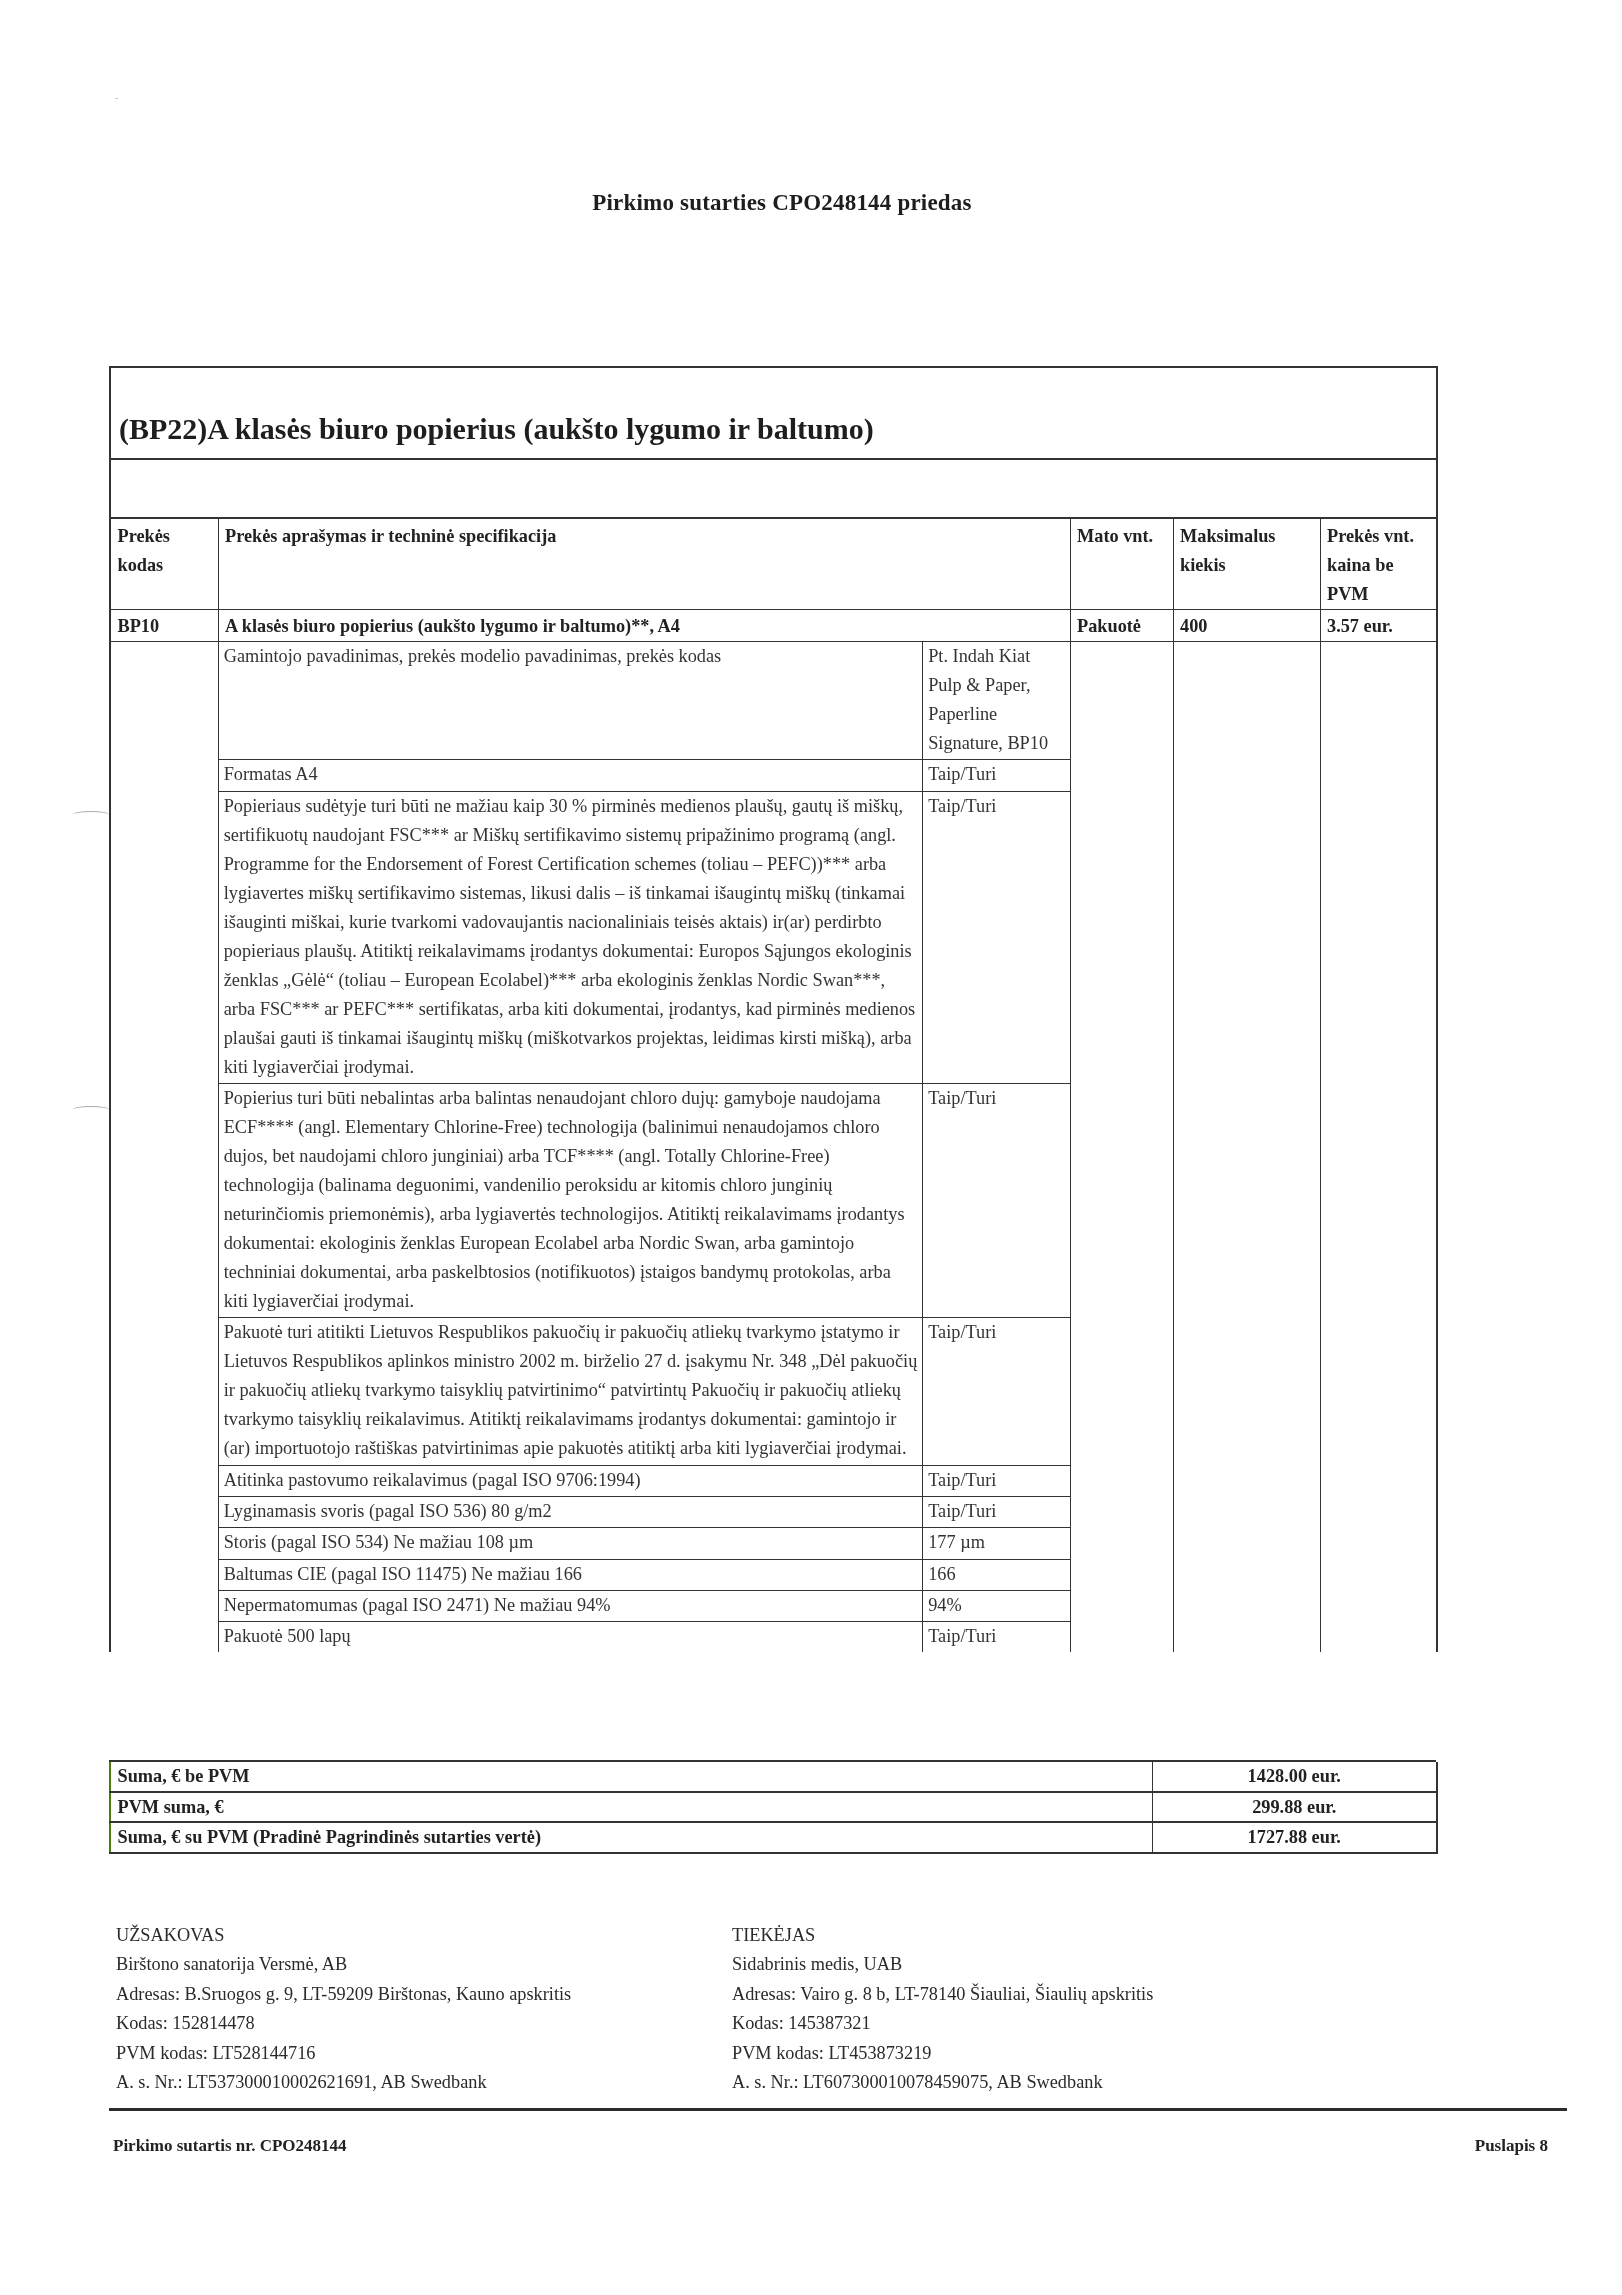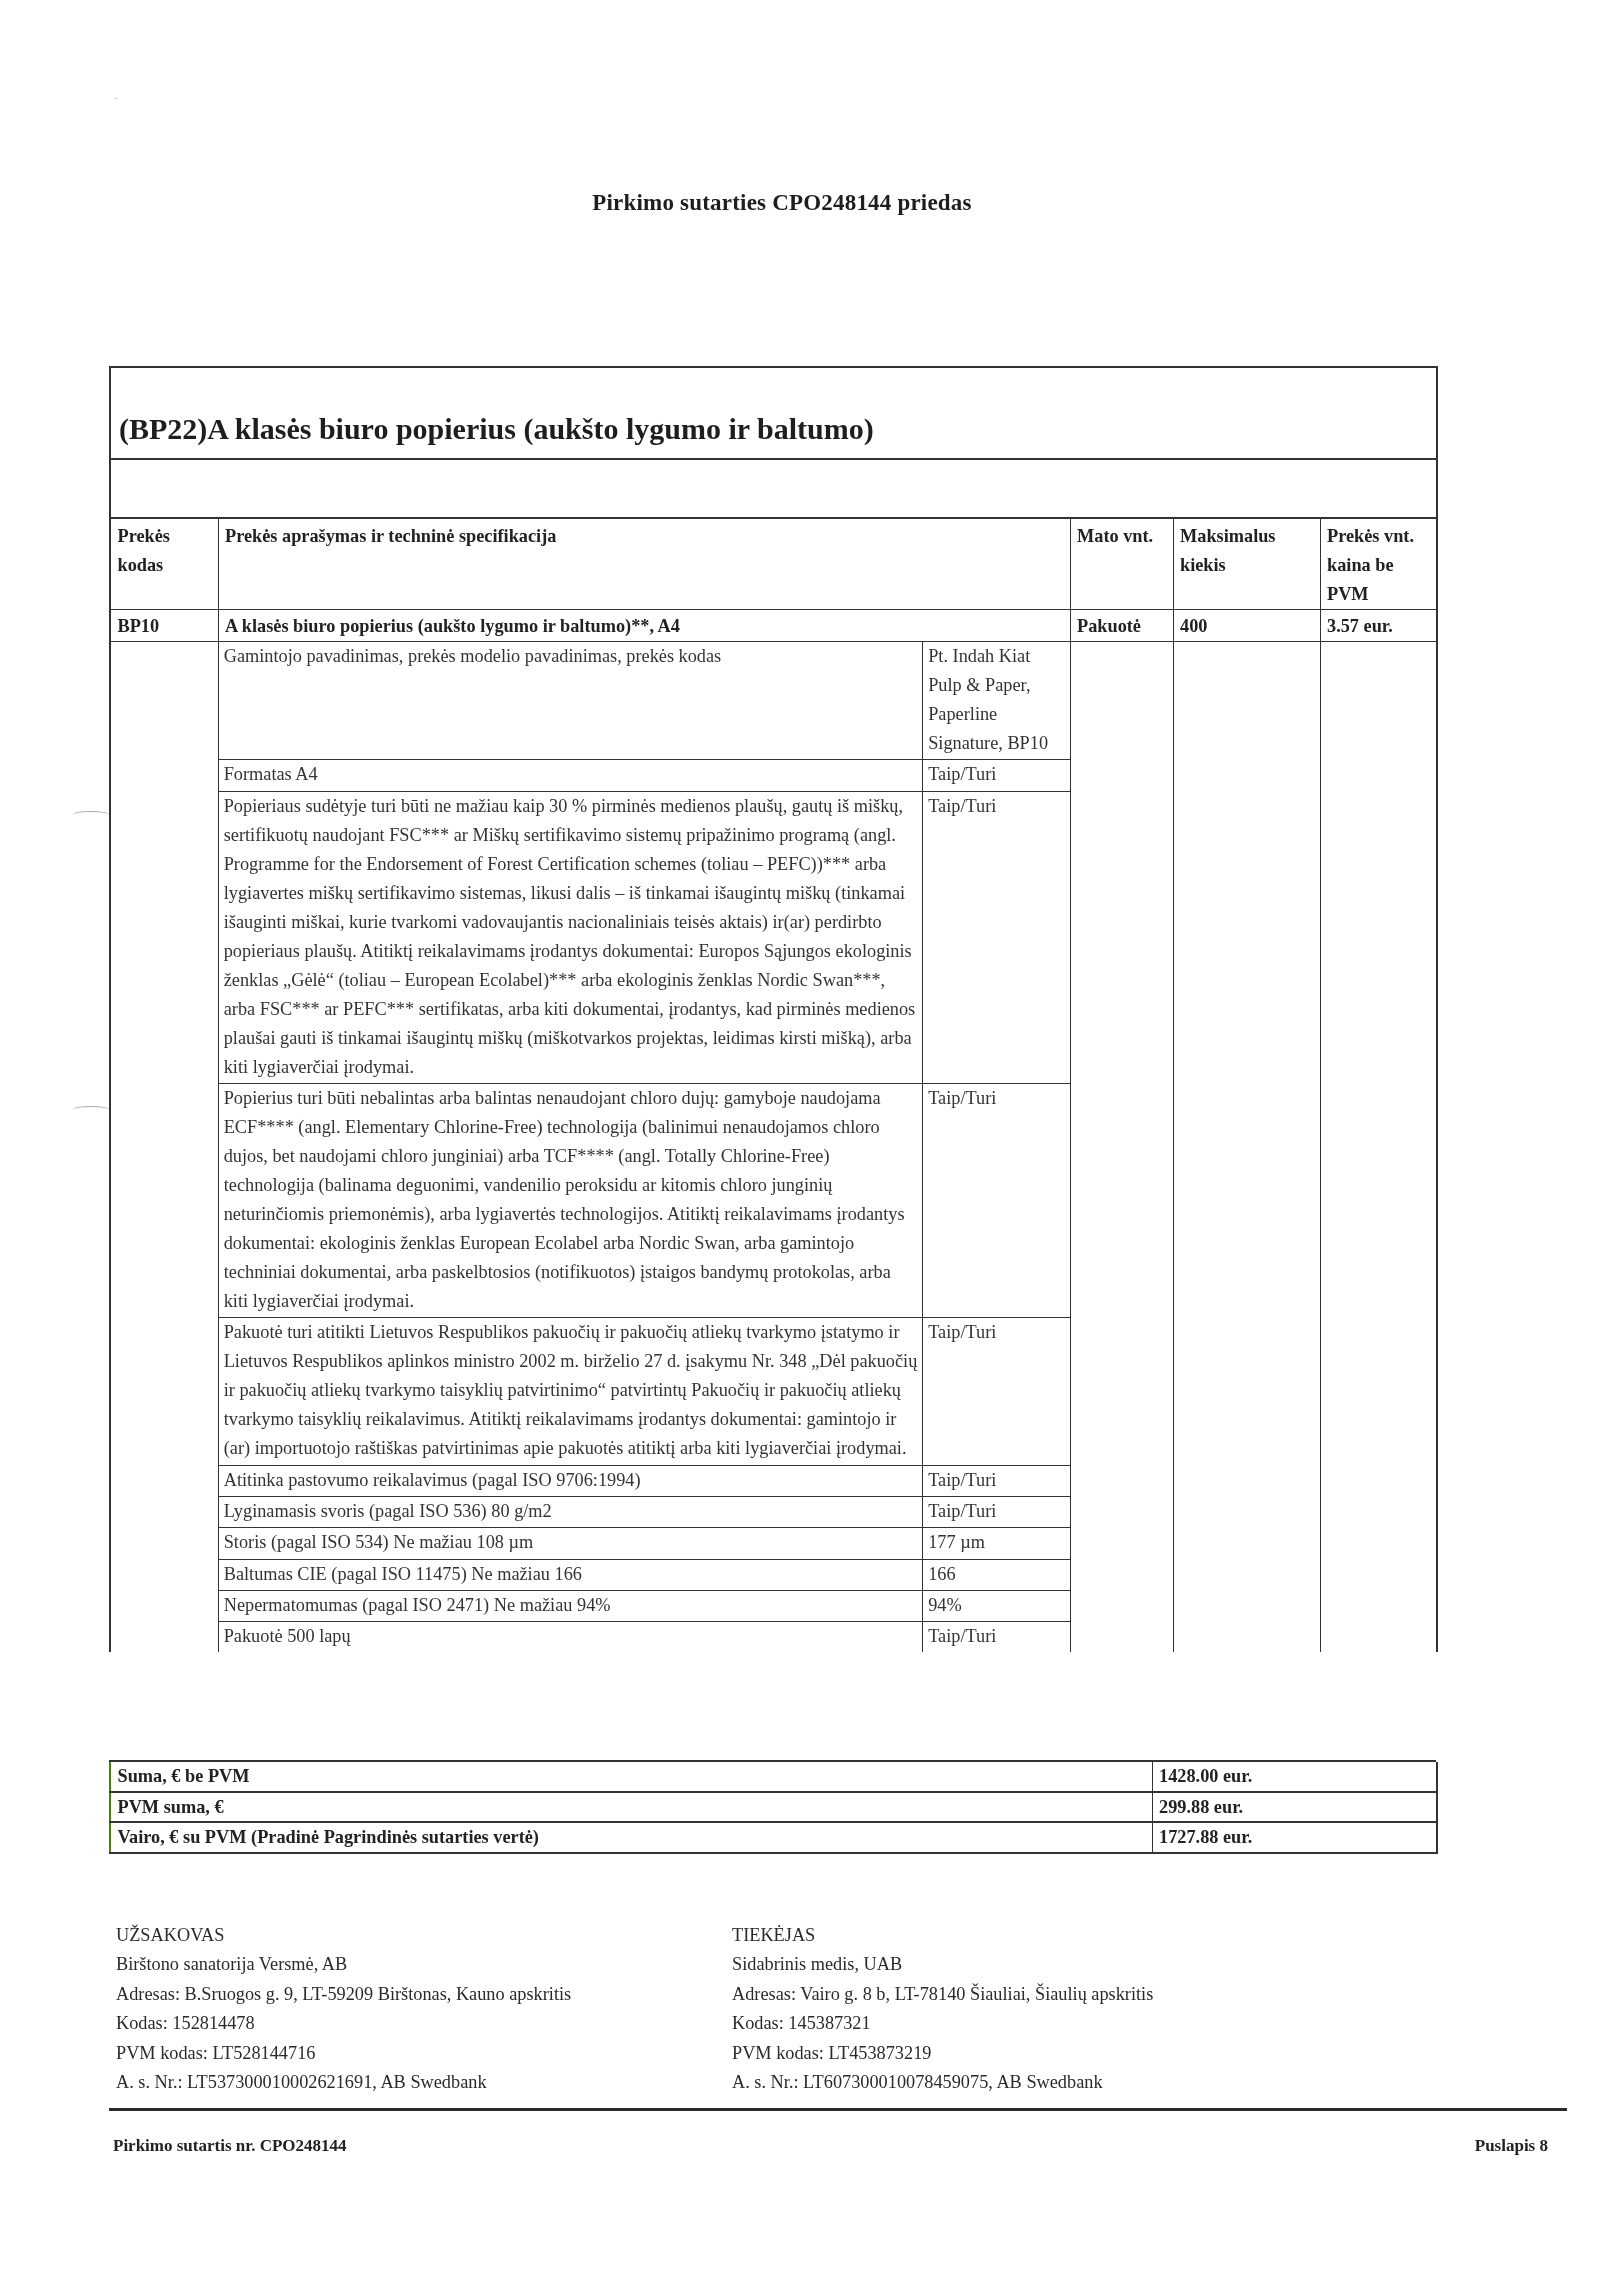--- a/index.html
+++ b/index.html
@@ -31,21 +31,21 @@
 
   .spec { width: 100%; border-collapse: collapse; table-layout: fixed; }
   .spec td { border: 1.3px solid #333; font-size: 18.3px; line-height: 29px; padding: 0 3.9px 1.3px 5.2px; color: #333; }
   .spec td.desc { white-space: normal; overflow: hidden; }
   .nopad { padding: 0 !important; }
 
   .totals { left: 109px; top: 1760px; width: 1327px; border-top: 2px solid #333; }
   .totals table td { font-weight: bold; font-size: 18.3px; line-height: 26px; height: 26px; padding: 1.3px 6.5px; border: 1.3px solid #333; border-width: 0 0 2px 0; }
   .totals table td.v { border-left: 1.3px solid #333; }
   .totals table td.l { border-left: 2px solid #4d7c0f; }
-  .totals table td.v { border-right: 2px solid #333; }
+  .totals table td.v { border-right: 2px solid #333; text-align: center; }
 
   .party { top: 1921px; font-size: 18.3px; line-height: 29.4px; color: #2a2a2a; }
   .party div { white-space: nowrap; }
   .footer-rule { left: 109px; top: 2108px; width: 1458px; height: 3.3px; background: #2b2b2b; }
   .footer-left { left: 113px; top: 2136px; font-size: 17px; font-weight: bold; color: #222; }
   .footer-right { right: 75px; top: 2136px; font-size: 17px; font-weight: bold; color: #222; }
 
   .margin-mark { left: 109px; width: 2px; background: #555; }
   .bracket { border-top: 1.3px solid #aaa; height: 6.5px; border-radius: 50% 50% 0 0; width: 36px; }
   .speck { left: 115px; top: 98px; width: 2.6px; height: 1.3px; background: #ccc; }
@@ -163,21 +163,21 @@
     <tbody>
         <tr>
       <td class="l">Suma, € be PVM</td>
       <td class="v">1428.00 eur.</td>
     </tr>
     <tr>
       <td class="l">PVM suma, €</td>
       <td class="v">299.88 eur.</td>
     </tr>
     <tr>
-      <td class="l">Vairo, € su PVM (Pradinė Pagrindinės sutarties vertė)</td>
+      <td class="l">Suma, € su PVM (Pradinė Pagrindinės sutarties vertė)</td>
       <td class="v">1727.88 eur.</td>
     </tr>
   </tbody>
     </table>
 </div>
 
 <div class="abs party" style="left:116px;">
   <div>UŽSAKOVAS</div>
   <div>Birštono sanatorija Versmė, AB</div>
   <div>Adresas: B.Sruogos g. 9, LT-59209 Birštonas, Kauno apskritis</div>

